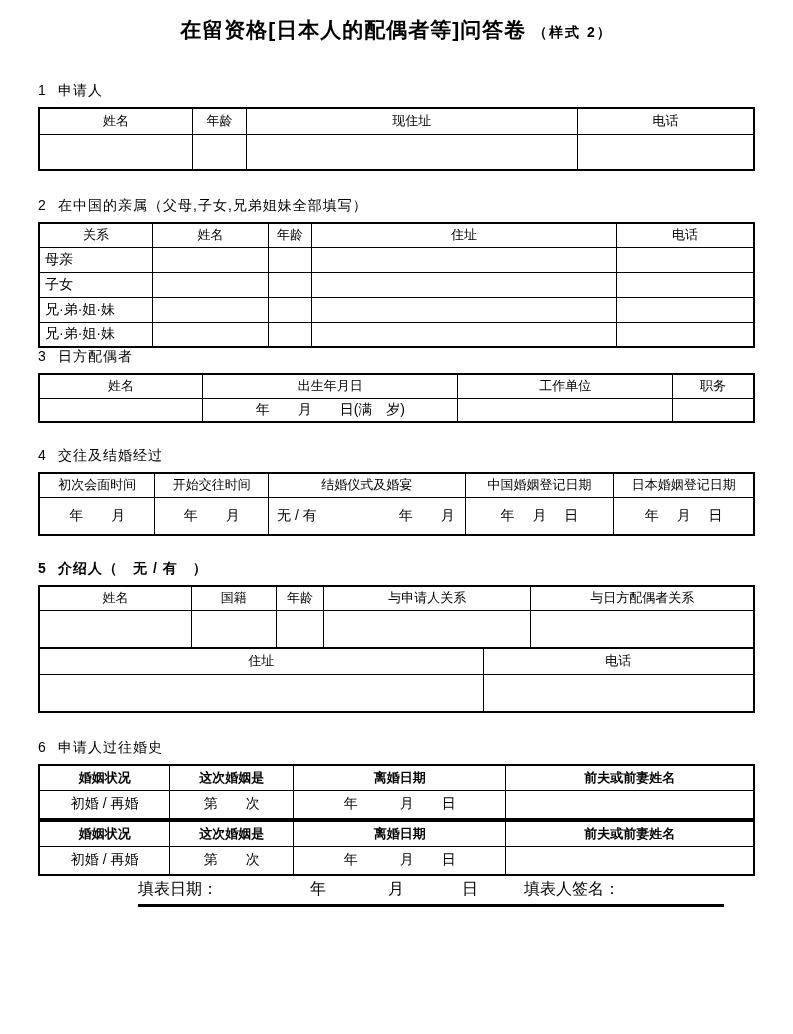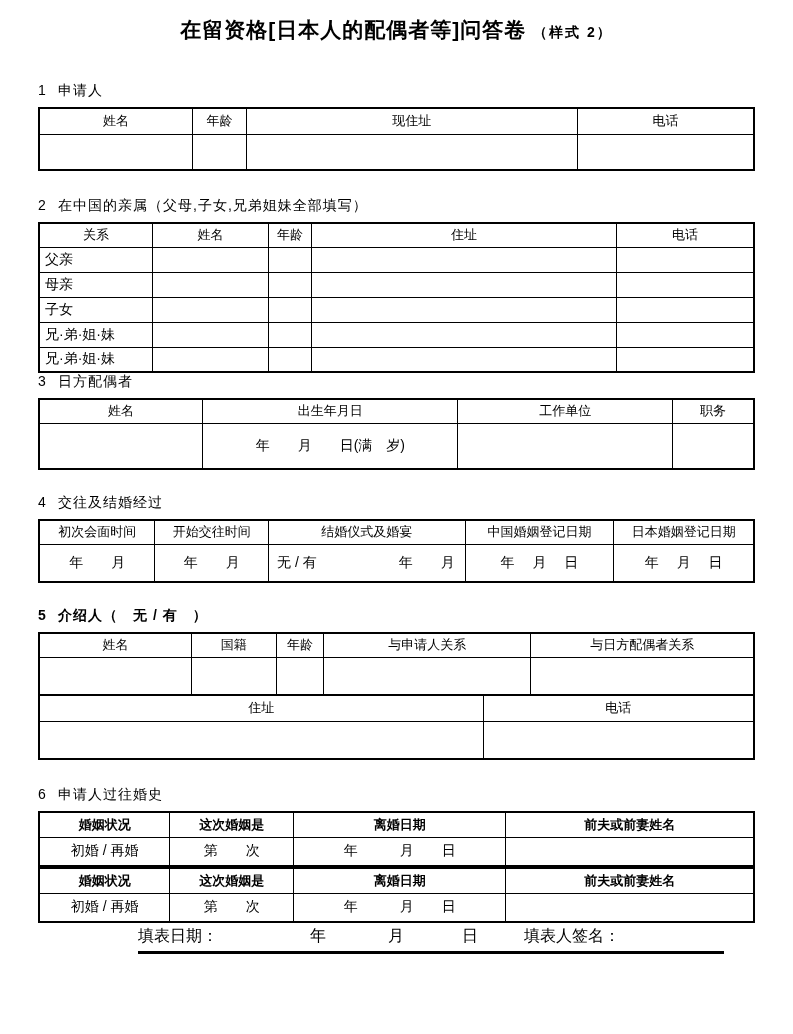--- a/index.html
+++ b/index.html
@@ -43,21 +43,21 @@
     padding: 0;
     overflow: hidden;
     white-space: nowrap;
   }
   td { font-size: 14px; }
   .left { text-align: left; padding-left: 5px; }
 
   
   .t1 th { height: 26px; } .t1 td { height: 36px; }
   .t2 th { height: 24px; } .t2 td { height: 25px; }
-  .t3 th { height: 24px; } .t3 td { height: 46px; }
+  .t3 th { height: 24px; } .t3 td { height: 24px; }
   .t4 th { height: 24px; } .t4 td { height: 38px; }
   .t5a th { height: 24px; } .t5a td { height: 38px; }
   .t5b th { height: 26px; } .t5b td { height: 38px; }
   .t6 th { height: 25px; font-weight: bold; } .t6 td { height: 29px; }
 
   .mt-s2 { margin-top: 26px; }
   .mt-s3 { }
   .mt-s4 { margin-top: 24px; }
   .mt-s5 { margin-top: 24px; font-weight: bold; }
   .mt-s6 { margin-top: 26px; }
@@ -129,27 +129,20 @@
         <col style="width:42.7%">
         <col style="width:19.2%">
       </colgroup>
     <tbody>
         <tr>
       <th>关系</th>
       <th>姓名</th>
       <th>年龄</th>
       <th>住址</th>
       <th>电话</th>
-    </tr>
-    <tr>
-      <td class="left">父亲</td>
-      <td></td>
-      <td></td>
-      <td></td>
-      <td></td>
     </tr>
     <tr>
       <td class="left">母亲</td>
       <td></td>
       <td></td>
       <td></td>
       <td></td>
     </tr>
     <tr>
       <td class="left">子女</td>

